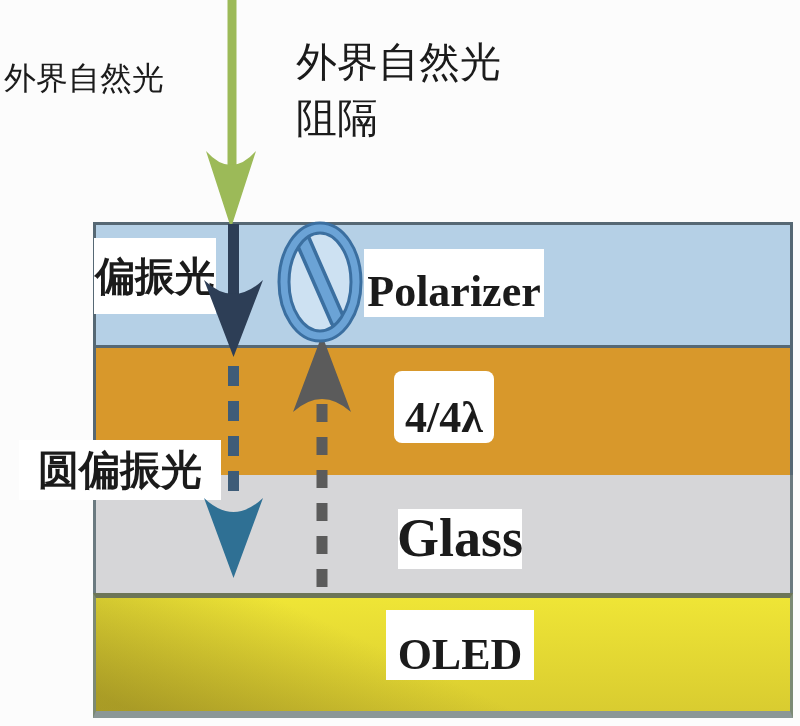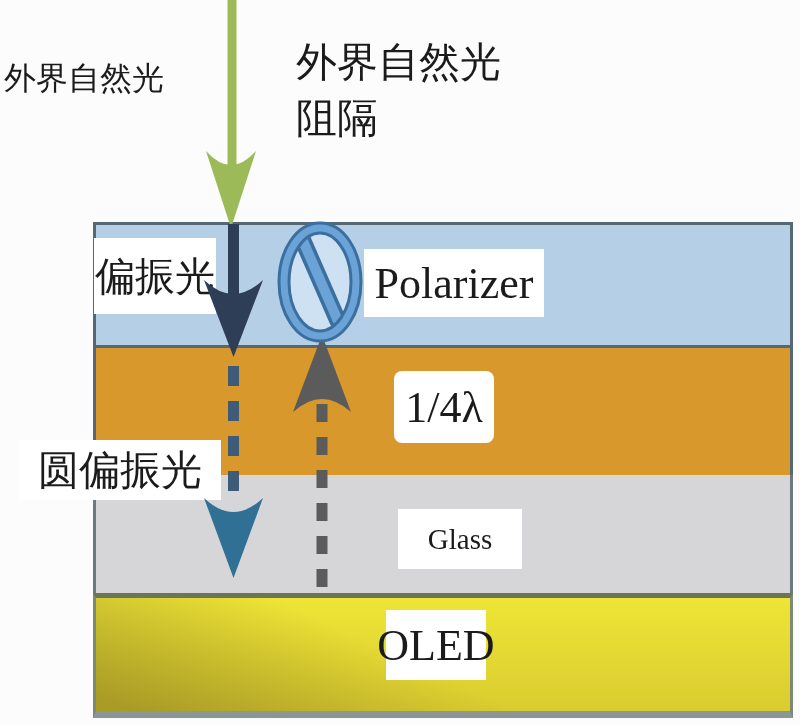--- a/index.html
+++ b/index.html
@@ -11,26 +11,26 @@
   .layer{position:absolute;left:93px;width:694px;z-index:1;box-sizing:content-box;}
   .layer-polarizer{top:222px;height:120px;background:#b5d0e6;border:3px solid #566874;}
   .layer-quarter{top:348px;height:127px;background:#d8982b;border-left:3px solid #566874;border-right:3px solid #566874;}
   .layer-glass{top:475px;height:118px;background:#d6d6d8;border-left:3px solid #6b7a80;border-right:3px solid #6b7a80;}
   .layer-oled{top:593px;height:113px;
     background:linear-gradient(205deg, rgba(0,0,0,0) 55%, rgba(110,95,25,0.45) 96%),
                linear-gradient(to bottom,#efe536,#d9cc30);
     border-top:5px solid #6d7557;border-left:3px solid #7c8a74;border-right:3px solid #7c8a74;
     border-bottom:7px solid #8b9796;}
   
-  .labelbox{position:absolute;background:#ffffff;display:flex;align-items:center;justify-content:center;z-index:2;}
-  .serif{font-family:"Liberation Serif", serif;}
+  .labelbox{position:absolute;background:#ffffff;display:flex;align-items:center;justify-content:center;z-index:2;font-weight:bold;}
+  .serif{font-family:"Liberation Serif", serif;align-items:flex-end;}
   .lb-polarizer{left:364px;top:249px;width:180px;height:68px;font-size:44px;}
   .lb-quarter{left:394px;top:371px;width:100px;height:72px;font-size:44px;border-radius:8px;}
-  .lb-glass{left:398px;top:509px;width:124px;height:60px;font-size:29px;}
-  .lb-oled{left:386px;top:610px;width:100px;height:70px;font-size:44px;}
+  .lb-glass{left:398px;top:509px;width:124px;height:60px;font-size:54px;}
+  .lb-oled{left:386px;top:610px;width:148px;height:70px;font-size:44px;}
   .lb-polarized{left:94px;top:238px;width:122px;height:76px;font-size:40px;}
   .lb-circular{left:19px;top:440px;width:202px;height:60px;font-size:41px;}
   
   .txt-ambient{position:absolute;left:4px;top:57px;font-size:32px;z-index:4;white-space:nowrap;}
   .txt-reflected{position:absolute;left:296px;top:34px;font-size:41px;line-height:56px;z-index:4;}
   
   .arrows{position:absolute;left:0;top:0;z-index:3;pointer-events:none;}
 </style>
 </head>
 <body>
@@ -69,21 +69,21 @@
       <line x1="303" y1="241" x2="338" y2="321" stroke-width="10" stroke-linecap="round" stroke="#6ba3d6"></line>
       <ellipse cx="320" cy="282" rx="36" ry="54" fill="none" stroke="#3b6fa0" stroke-width="13"></ellipse>
       <ellipse cx="320" cy="282" rx="36" ry="54" fill="none" stroke-width="7" stroke="#6ba3d6"></ellipse>
     </g>
   </svg>
 
   <div class="labelbox lb-polarizer serif">
     <span>Polarizer</span>
   </div>
   <div class="labelbox lb-quarter serif">
-    <span>1/4λ</span>
+    <span>4/4λ</span>
   </div>
   <div class="labelbox lb-glass serif">
     <span>Glass</span>
   </div>
   <div class="labelbox lb-oled serif">
     <span>OLED</span>
   </div>
 
   <div class="txt-ambient">外界自然光</div>
 

